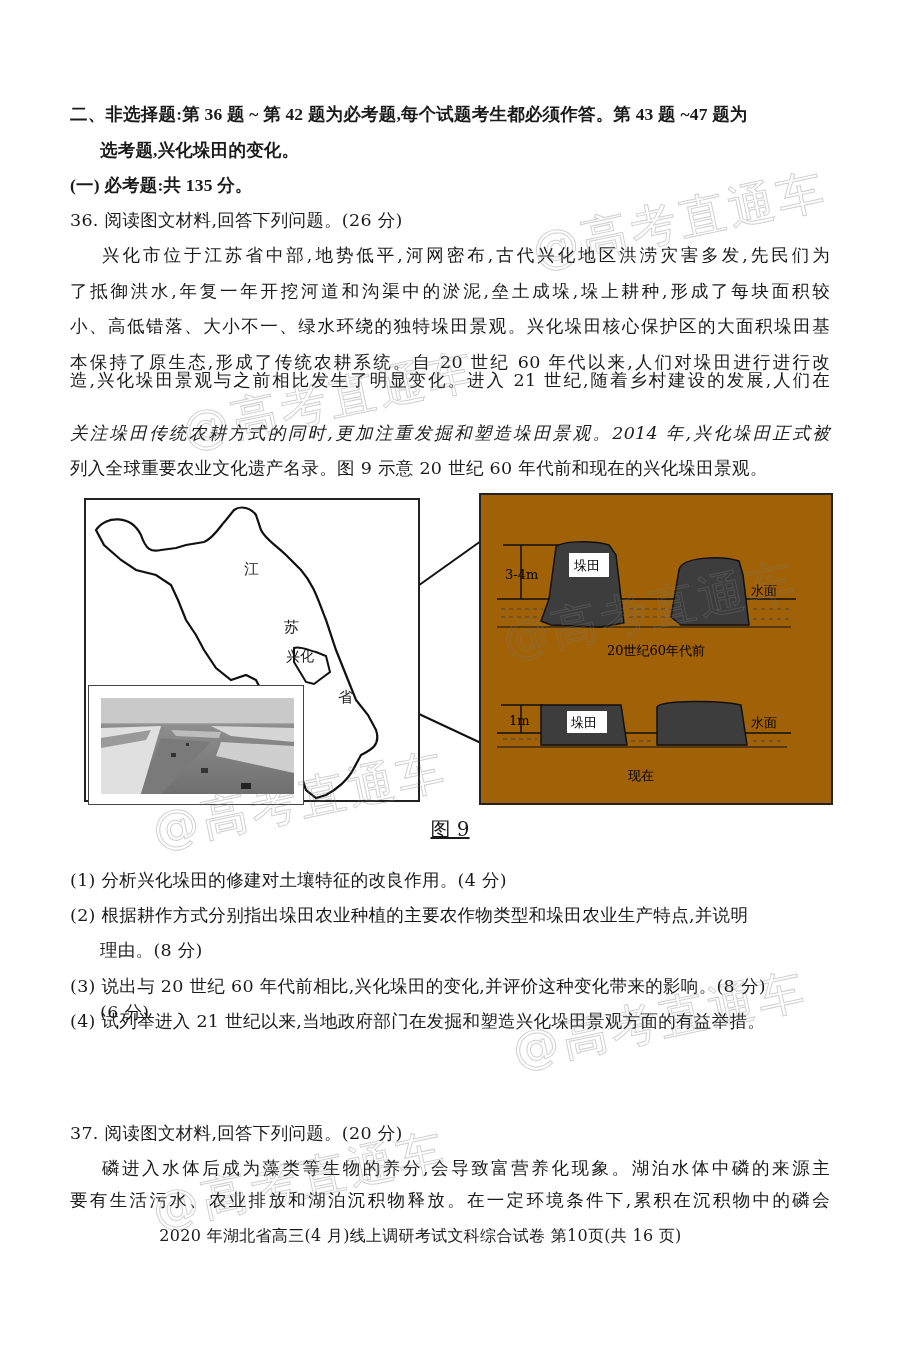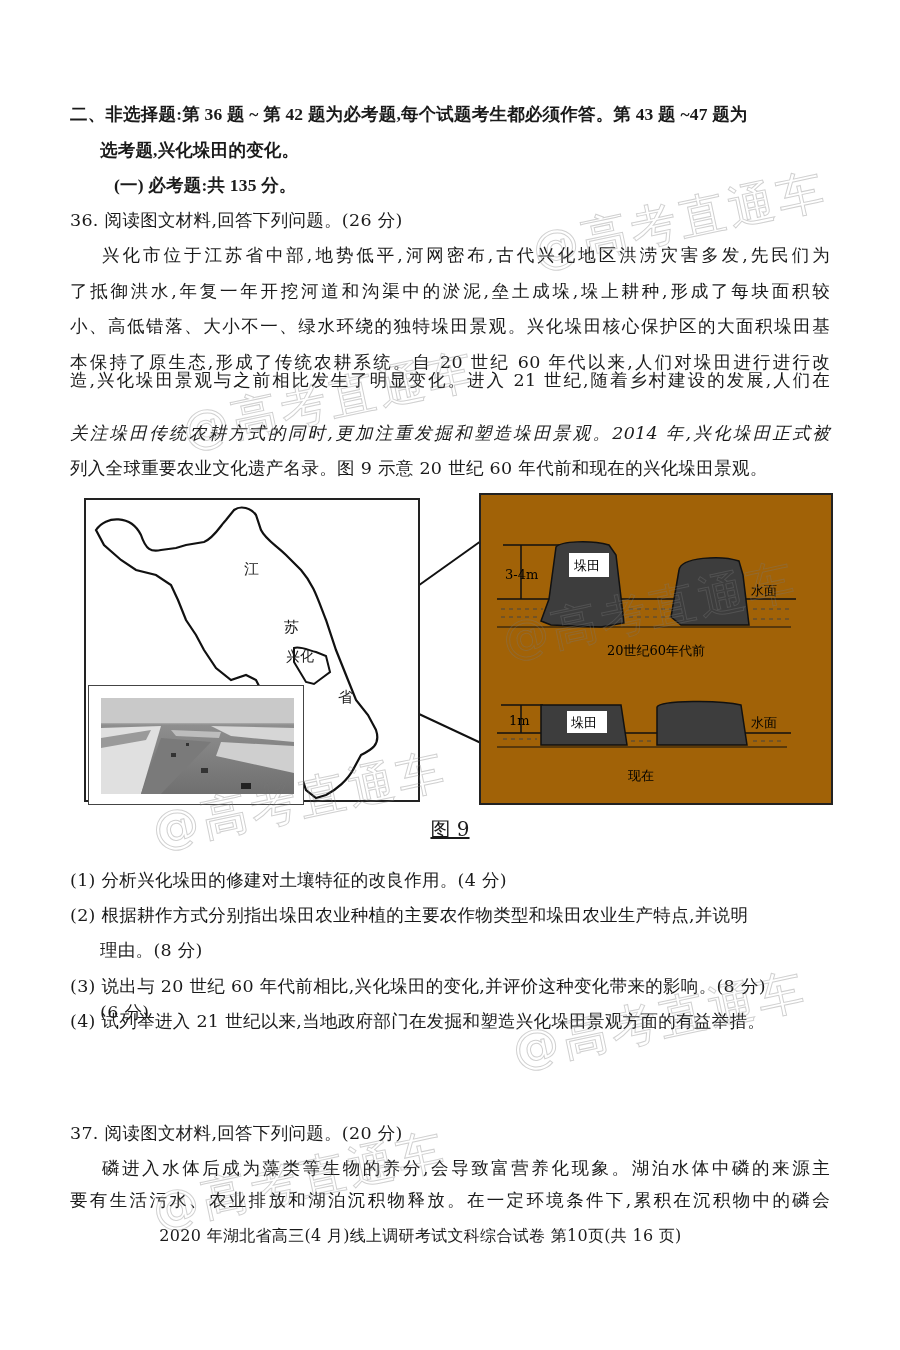--- a/index.html
+++ b/index.html
@@ -22,21 +22,21 @@
   .footer { position: absolute; left: 0; width: 841px; top: 1196px; text-align: center; font-size: 16px; letter-spacing: 0.3px; }
   .watermark { position: absolute; font-family: "DejaVu Sans", sans-serif; font-size: 46px; color: transparent;
                -webkit-text-stroke: 1px rgba(120,120,120,0.35); transform: rotate(-12deg); pointer-events: none; letter-spacing: 4px; }
   svg text { font-family: "DejaVu Serif", "Liberation Serif", serif; }
 </style>
 </head>
 <body>
 
 <div class="line bold" style="top:102px;">二、非选择题:第 36 题 ~ 第 42 题为必考题,每个试题考生都必须作答。第 43 题 ~47 题为</div>
 <div class="line bold indent1" style="top:138px;">选考题,兴化垛田的变化。</div>
-<div class="line bold" style="top:173px;margin-left:44px;">(一) 必考题:共 135 分。</div>
+<div class="line bold" style="top:173px;">(一) 必考题:共 135 分。</div>
 
 <div class="line" style="top:208px;">36. 阅读图文材料,回答下列问题。(26 分)</div>
 <div class="line para first" style="top:243px;">兴化市位于江苏省中部,地势低平,河网密布,古代兴化地区洪涝灾害多发,先民们为</div>
 <div class="line para" style="top:279px;">了抵御洪水,年复一年开挖河道和沟渠中的淤泥,垒土成垛,垛上耕种,形成了每块面积较</div>
 <div class="line para" style="top:314px;">小、高低错落、大小不一、绿水环绕的独特垛田景观。兴化垛田核心保护区的大面积垛田基</div>
 <div class="line para" style="top:350px;">本保持了原生态,形成了传统农耕系统。自 20 世纪 60 年代以来,人们对垛田进行进行改</div>
 <div class="line para" style="top:368px;">造,兴化垛田景观与之前相比发生了明显变化。进入 21 世纪,随着乡村建设的发展,人们在</div>
 <div class="line para" style="top:421px;font-style:italic;">关注垛田传统农耕方式的同时,更加注重发掘和塑造垛田景观。2014 年,兴化垛田正式被</div>
 <div class="line" style="top:456px;">列入全球重要农业文化遗产名录。图 9 示意 20 世纪 60 年代前和现在的兴化垛田景观。</div>
 

